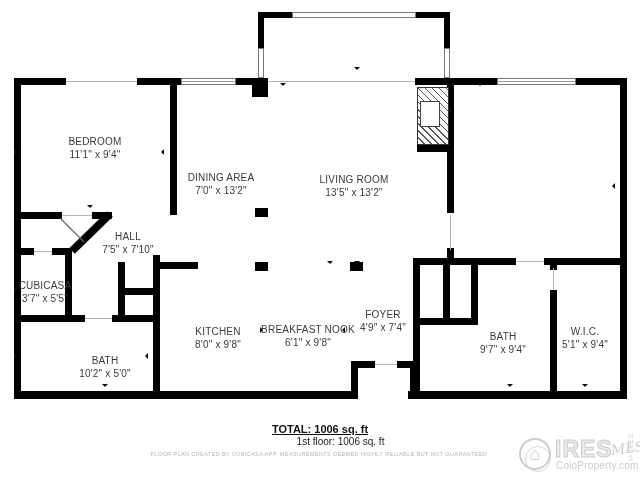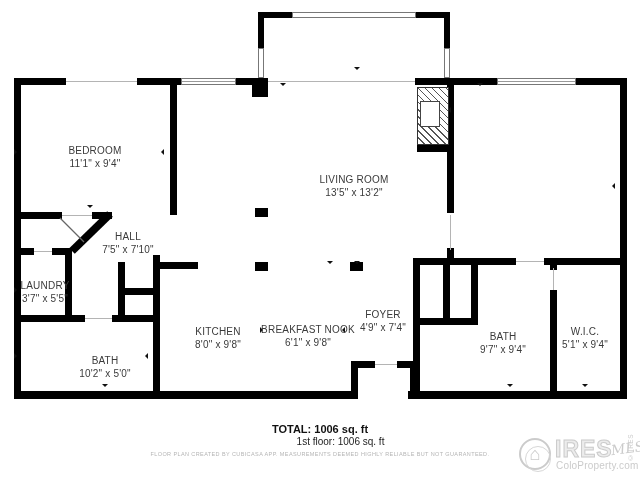--- a/index.html
+++ b/index.html
@@ -18,21 +18,21 @@
   .room-label{position:absolute;transform:translate(-50%,-50%);text-align:center;
               color:#3a3a3a;font-size:10px;line-height:13px;white-space:nowrap;letter-spacing:.2px;}
   .room-label .rname,.room-label .rdims{display:block;}
   .fireplace-hatch{position:absolute;left:417px;top:87px;width:32px;height:58px;box-sizing:border-box;
      border:1px solid #333;
      background:repeating-linear-gradient(45deg,#fff,#fff 4px,#555 4px,#555 5px);}
   .fireplace-insert{position:absolute;left:420px;top:101px;width:20px;height:26px;background:#fff;
      border:1px solid #444;box-sizing:border-box;}
   .fireplace-base{position:absolute;left:417px;top:145px;width:32px;height:7px;background:#000;}
   .summary{position:absolute;left:0;top:423px;width:640px;text-align:center;color:#222;}
-  .summary .total{font-size:11px;font-weight:bold;color:#111;line-height:13px;}
+  .summary .total{font-size:11px;font-weight:bold;color:#111;line-height:13px;text-decoration:underline;}
   .summary .line{font-size:10px;line-height:12px;margin-left:41px;}
   .summary .disclaimer{font-size:5.5px;color:#b5b5b5;letter-spacing:.4px;margin-top:3px;}
   .watermark{position:absolute;left:519px;top:436px;width:118px;height:42px;color:#c6c6c6;opacity:.9;}
   .wm-circle{position:absolute;left:0;top:2px;width:32px;height:32px;border:2px solid #c6c6c6;
      border-radius:50%;box-sizing:border-box;text-align:center;line-height:28px;font-size:18px;}
   .wm-inner{position:absolute;left:4px;top:6px;width:24px;height:24px;border:1px solid #d2d2d2;border-radius:50%;}
   .wm-brand{position:absolute;left:36px;top:0px;font-size:23px;font-weight:bold;letter-spacing:1px;
      -webkit-text-stroke:1px #c6c6c6;color:#eaeaea;}
   .wm-script{position:absolute;left:92px;top:4px;font-size:14px;font-style:italic;
      font-family:"DejaVu Serif","Liberation Serif",serif;transform:rotate(-8deg);}
@@ -125,34 +125,38 @@
 
   <div class="fireplace-hatch"></div>
   <div class="fireplace-insert"></div>
   <div class="fireplace-base"></div>
 
   <svg class="overlay" width="640" height="480">
     <line x1="110" y1="214" x2="72" y2="251" stroke="#000" stroke-width="8"></line>
     <line x1="60" y1="218" x2="84" y2="242" stroke="#666" stroke-width="1.2"></line>
   </svg>
 
-  <div class="room-label" style="left:95px;top:157px">
+  <div class="room-label" style="left:95px;top:148px">
     <span class="rname">BEDROOM</span>
     <span class="rdims">11'1" x 9'4"</span>
+  </div>
+  <div class="room-label" style="left:221px;top:184px">
+    <span class="rname">DINING AREA</span>
+    <span class="rdims">7'0" x 13'2"</span>
   </div>
   <div class="room-label" style="left:354px;top:186px">
     <span class="rname">LIVING ROOM</span>
     <span class="rdims">13'5" x 13'2"</span>
   </div>
   <div class="room-label" style="left:128px;top:243px">
     <span class="rname">HALL</span>
     <span class="rdims">7'5" x 7'10"</span>
   </div>
   <div class="room-label" style="left:45px;top:292px">
-    <span class="rname">LAUNDRY</span>
+    <span class="rname">CUBICASA</span>
     <span class="rdims">3'7" x 5'5"</span>
   </div>
   <div class="room-label" style="left:218px;top:338px">
     <span class="rname">KITCHEN</span>
     <span class="rdims">8'0" x 9'8"</span>
   </div>
   <div class="room-label" style="left:308px;top:336px">
     <span class="rname">BREAKFAST NOOK</span>
     <span class="rdims">6'1" x 9'8"</span>
   </div>

